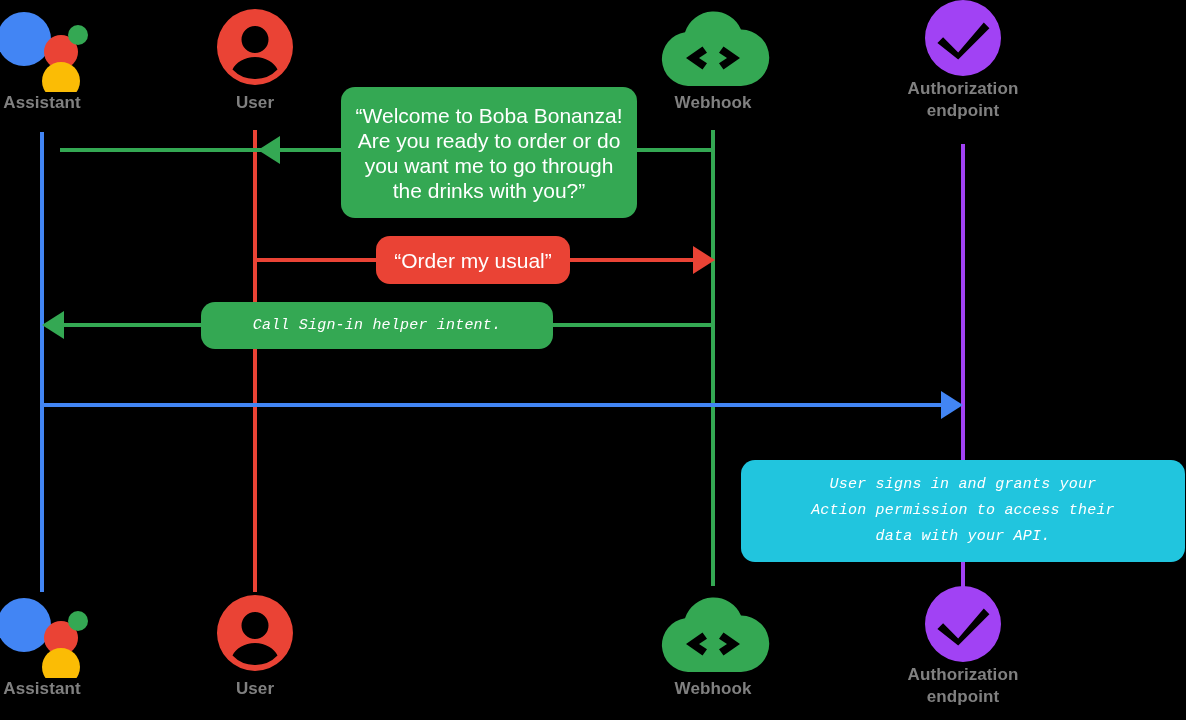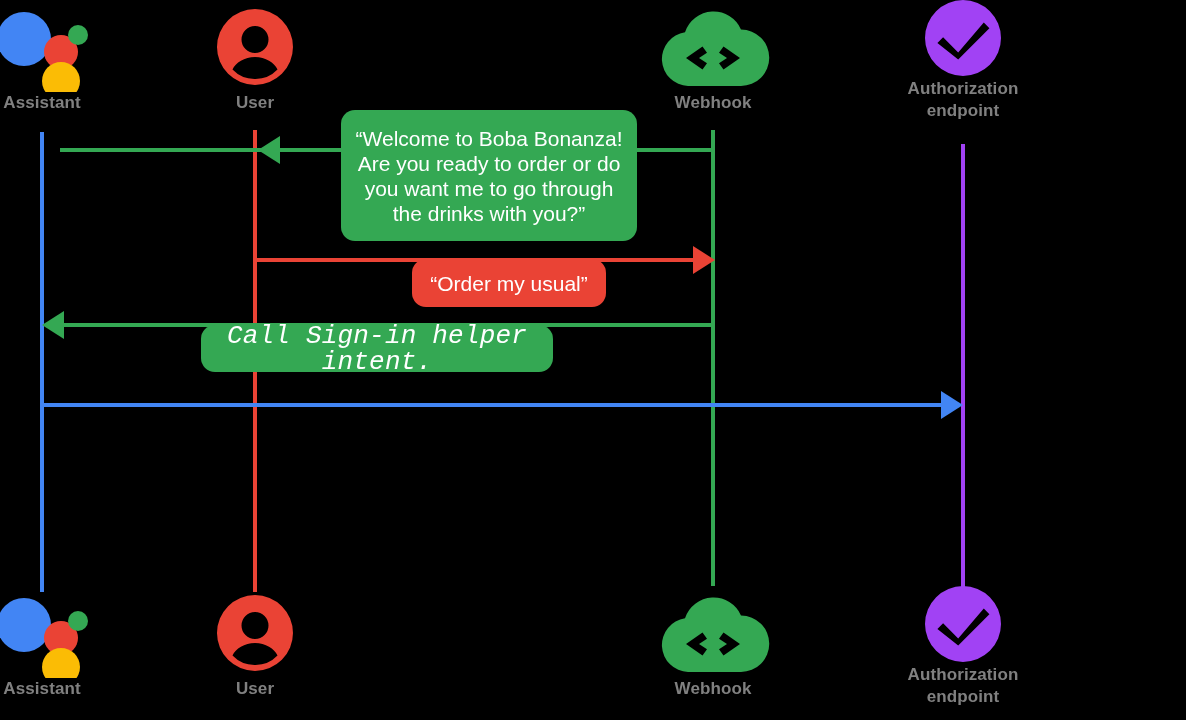--- a/index.html
+++ b/index.html
@@ -63,32 +63,31 @@
   
   .msgbox {
     position: absolute;
     border-radius: 14px;
     color: #ffffff;
     display: flex;
     align-items: center;
     justify-content: center;
     text-align: center;
     box-sizing: border-box;
-    margin-top: 23px;
   }
   .msgbox .txt { white-space: pre-line; width: 100%; }
   .sans {
     font-family: "Liberation Sans", sans-serif;
     font-size: 21px;
     line-height: 25px;
   }
   .mono {
     font-family: "Liberation Mono", "DejaVu Sans Mono", monospace;
     font-style: italic;
-    font-size: 26px;
+    font-size: 15px;
     line-height: 26px;
     letter-spacing: 0.2px;
     justify-content: center;
   }
 </style>
 </head>
 <body>
 
 <div id="canvas">
 
@@ -109,29 +108,34 @@
   <div class="hline" style="left:42px; top:403px; width:900px; background:#4285F4;"></div>
   <div class="arrowhead right" style="left:941px; top:391px; border-left-color:#4285F4;"></div>
 
   <div class="msgbox sans" style="left:341px; top:87px; width:296px; height:131px; background:#34A853;">
     <span class="txt">“Welcome to Boba Bonanza!
 Are you ready to order or do
 you want me to go through
 the drinks with you?”</span>
   </div>
 
-  <div class="msgbox sans" style="left:412px; top:236px; width:194px; height:48px; background:#EA4335;">
+  <div class="msgbox sans" style="left:376px; top:236px; width:194px; height:48px; background:#EA4335;">
     <span class="txt">“Order my usual”</span>
   </div>
 
   <div class="msgbox mono" style="left:201px; top:302px; width:352px; height:47px; background:#34A853;">
     <span class="txt">Call Sign-in helper intent.</span>
   </div>
 
 
+  <div class="msgbox mono" style="left:741px; top:460px; width:444px; height:102px; background:#21C5DE;">
+    <span class="txt">User signs in and grants your
+Action permission to access their
+data with your API.</span>
+  </div>
 
   <div class="actor" style="left:42px; top:8px;">
     <span class="actor-icon">
       <svg width="92" height="84" viewBox="0 0 92 84">
         <circle cx="28" cy="31" r="27" fill="#4285F4"></circle>
         <circle cx="65" cy="44" r="17" fill="#EA4335"></circle>
         <circle cx="82" cy="27" r="10" fill="#34A853"></circle>
         <circle cx="65" cy="73" r="19" fill="#FBBC05"></circle>
       </svg>
     </span>

